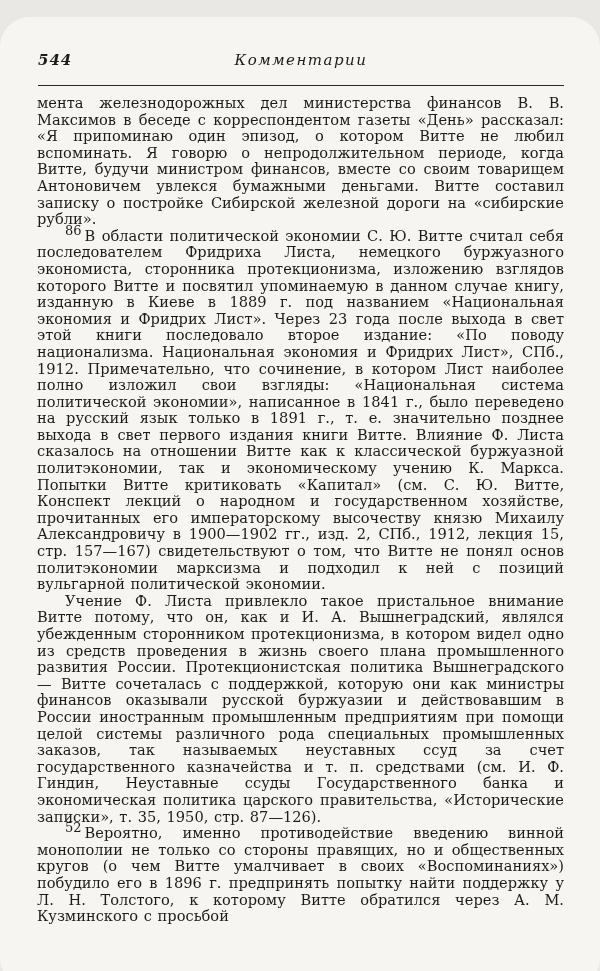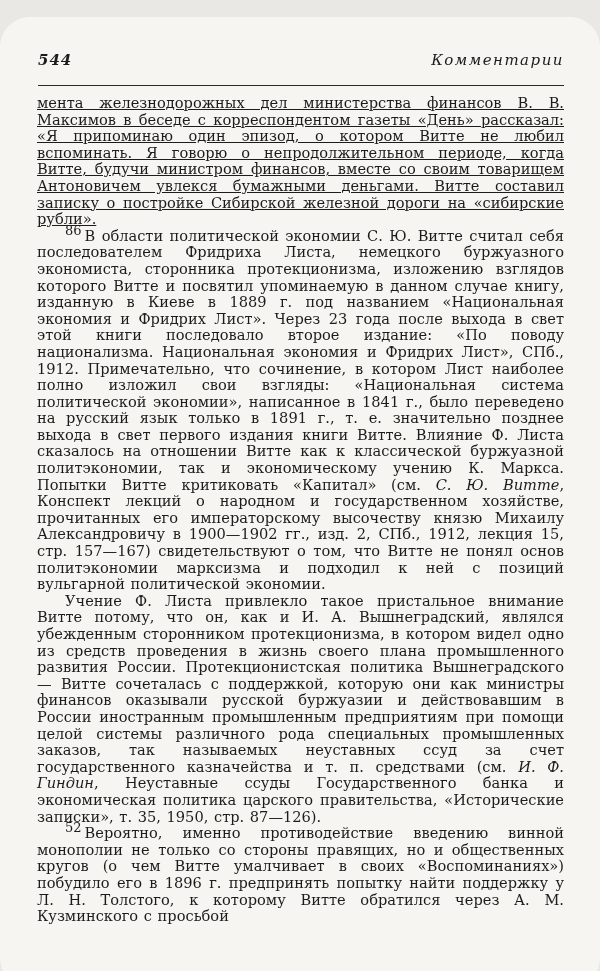--- a/index.html
+++ b/index.html
@@ -31,21 +31,21 @@
     font-size: 15px;
     font-style: italic;
     font-weight: bold;
     letter-spacing: 1px;
   }
   .running-title {
     position: absolute;
     left: 0;
     right: 0;
     top: 0;
-    text-align: right;
+    text-align: center;
     font-size: 15px;
     font-style: italic;
     letter-spacing: 1.5px;
   }
   .header-rule {
     position: absolute;
     top: 60px;
     left: 38px;
     right: 36px;
     border: 0;
@@ -58,22 +58,22 @@
     width: 527px;
   }
   .page-body p {
     margin: 0;
     font-size: 14.6px;
     line-height: 16.6px;
     text-align: justify;
     text-indent: 28px;
     word-spacing: 1px;
   }
-  .page-body p.no-indent { text-indent: 0; text-decoration: underline; }
-  .run-italic { font-style: italic; }
+  .page-body p.no-indent { text-indent: 0; }
+  .run-italic { }
   .run-sup {
     font-size: 13px;
     font-weight: normal;
     vertical-align: super;
     line-height: 0;
     margin-right: 3px;
   }
 </style>
 </head>
 <body>

